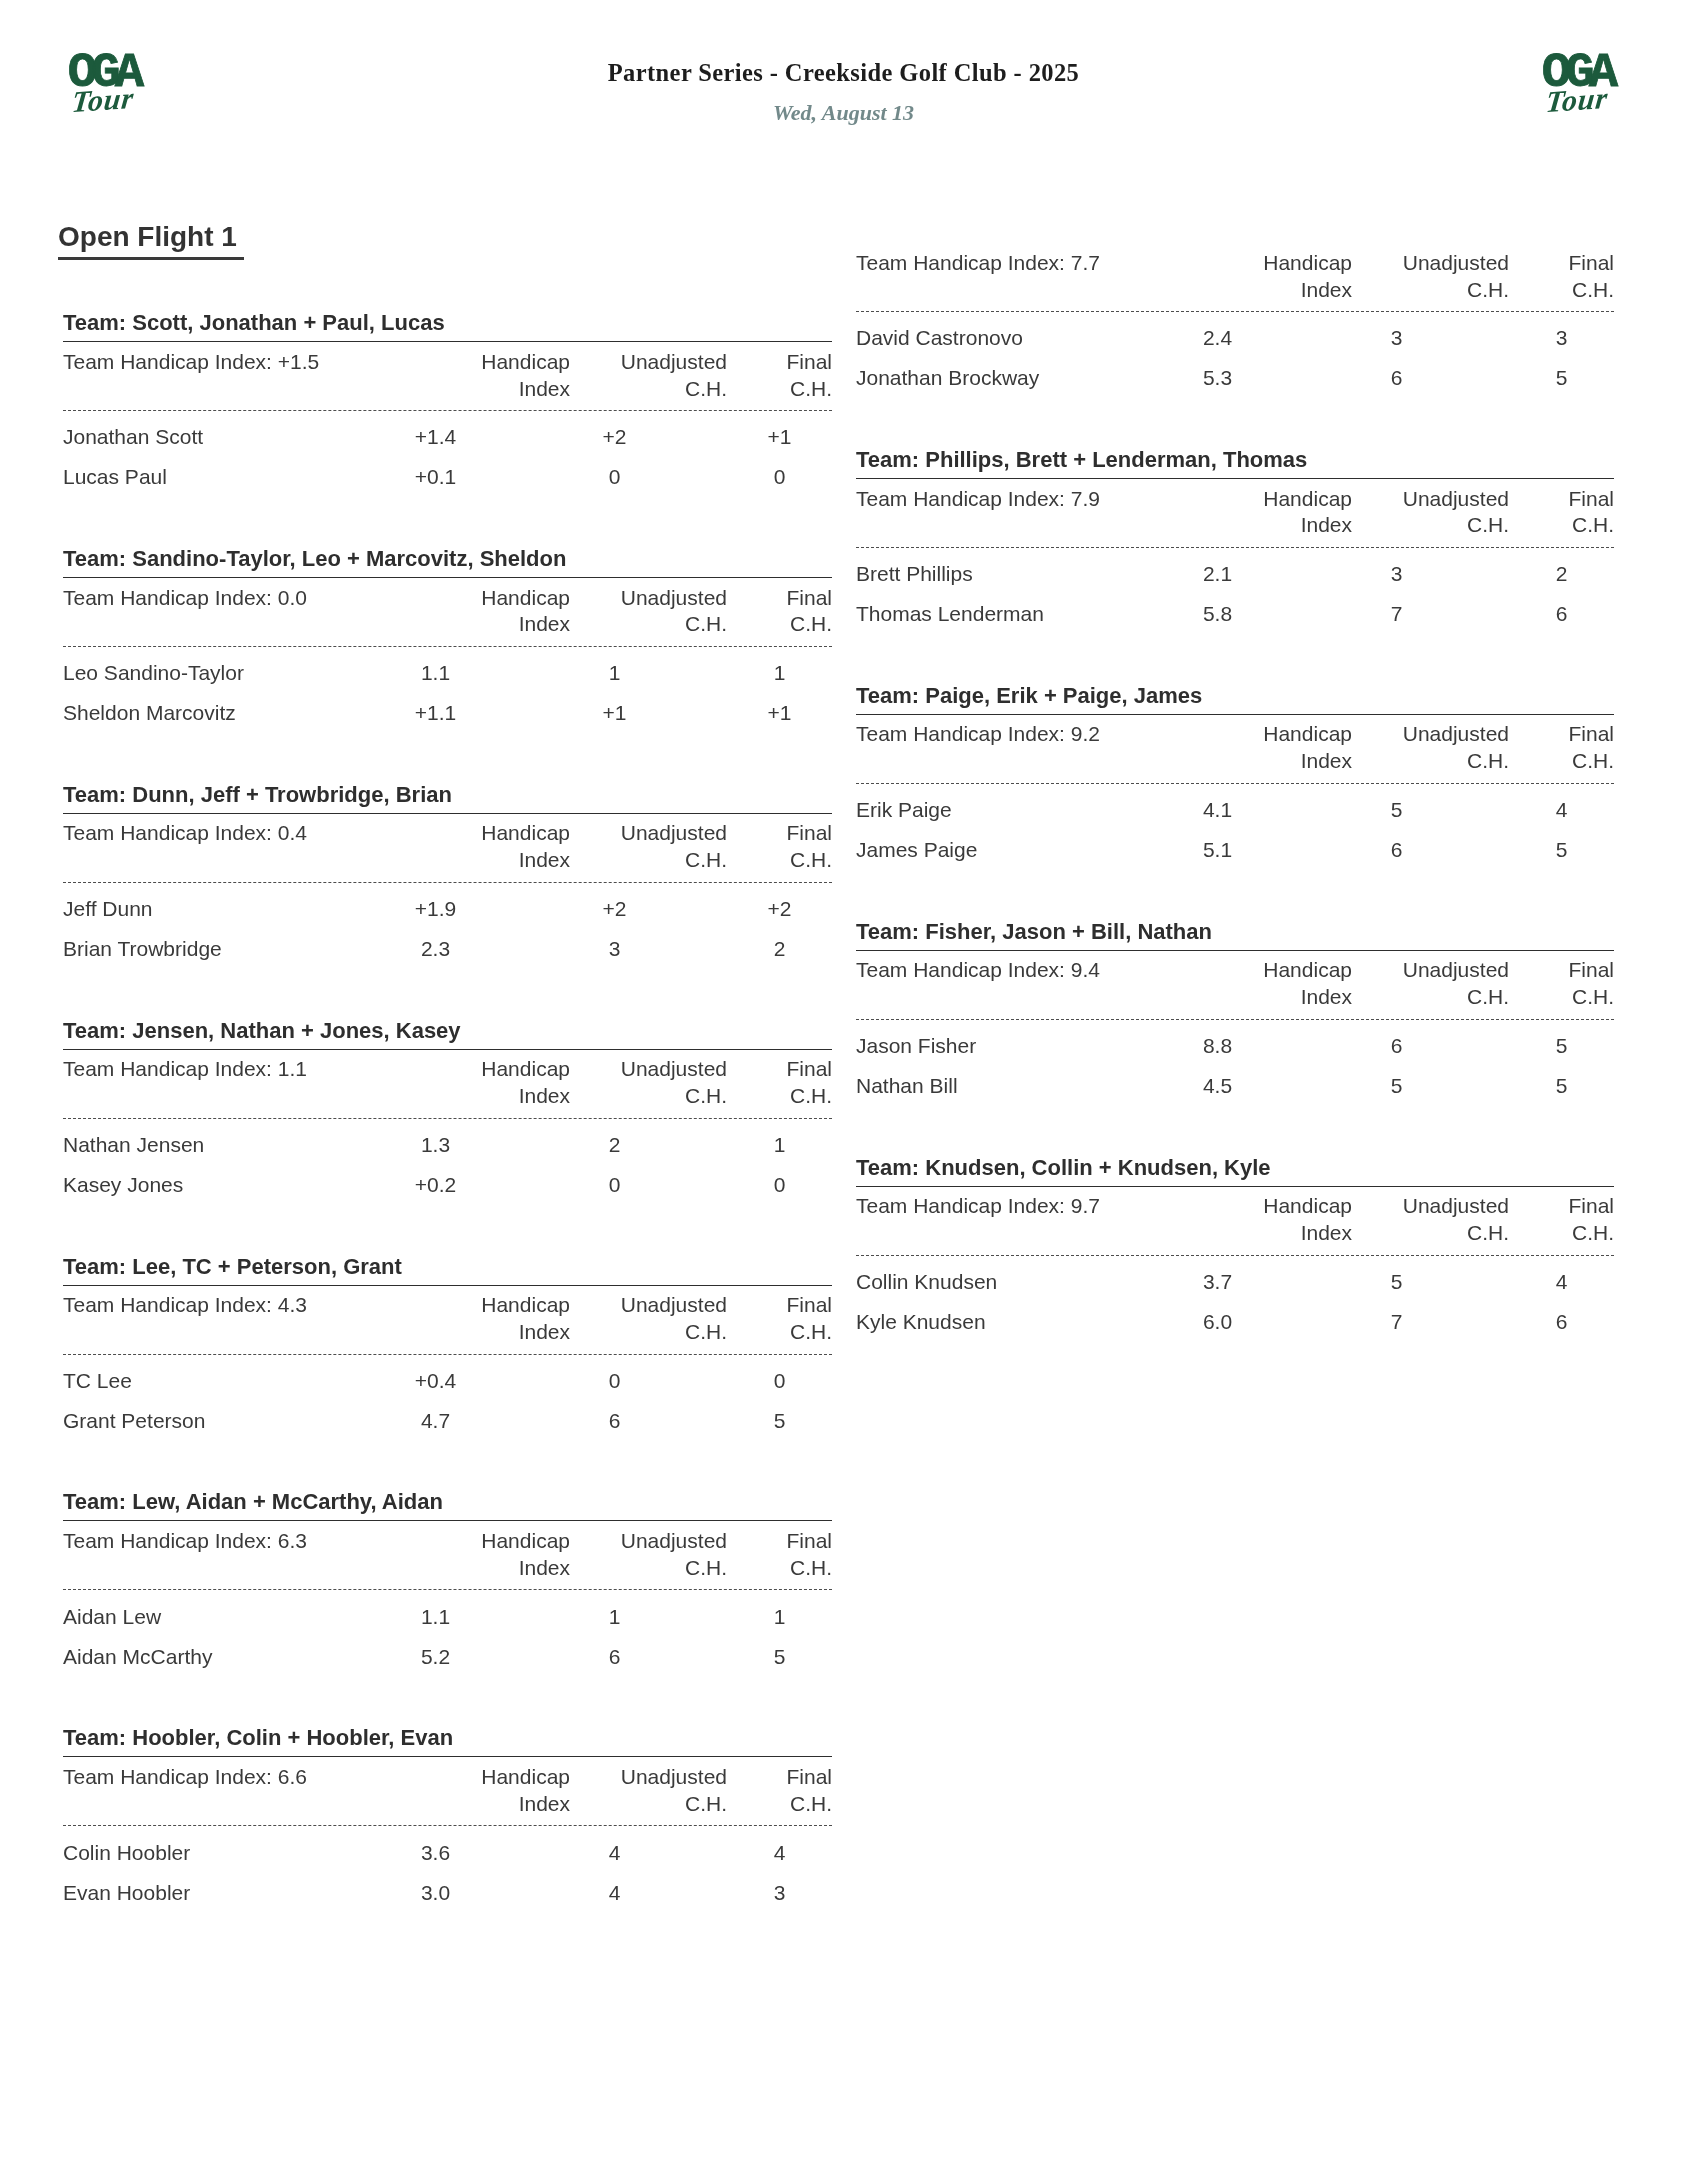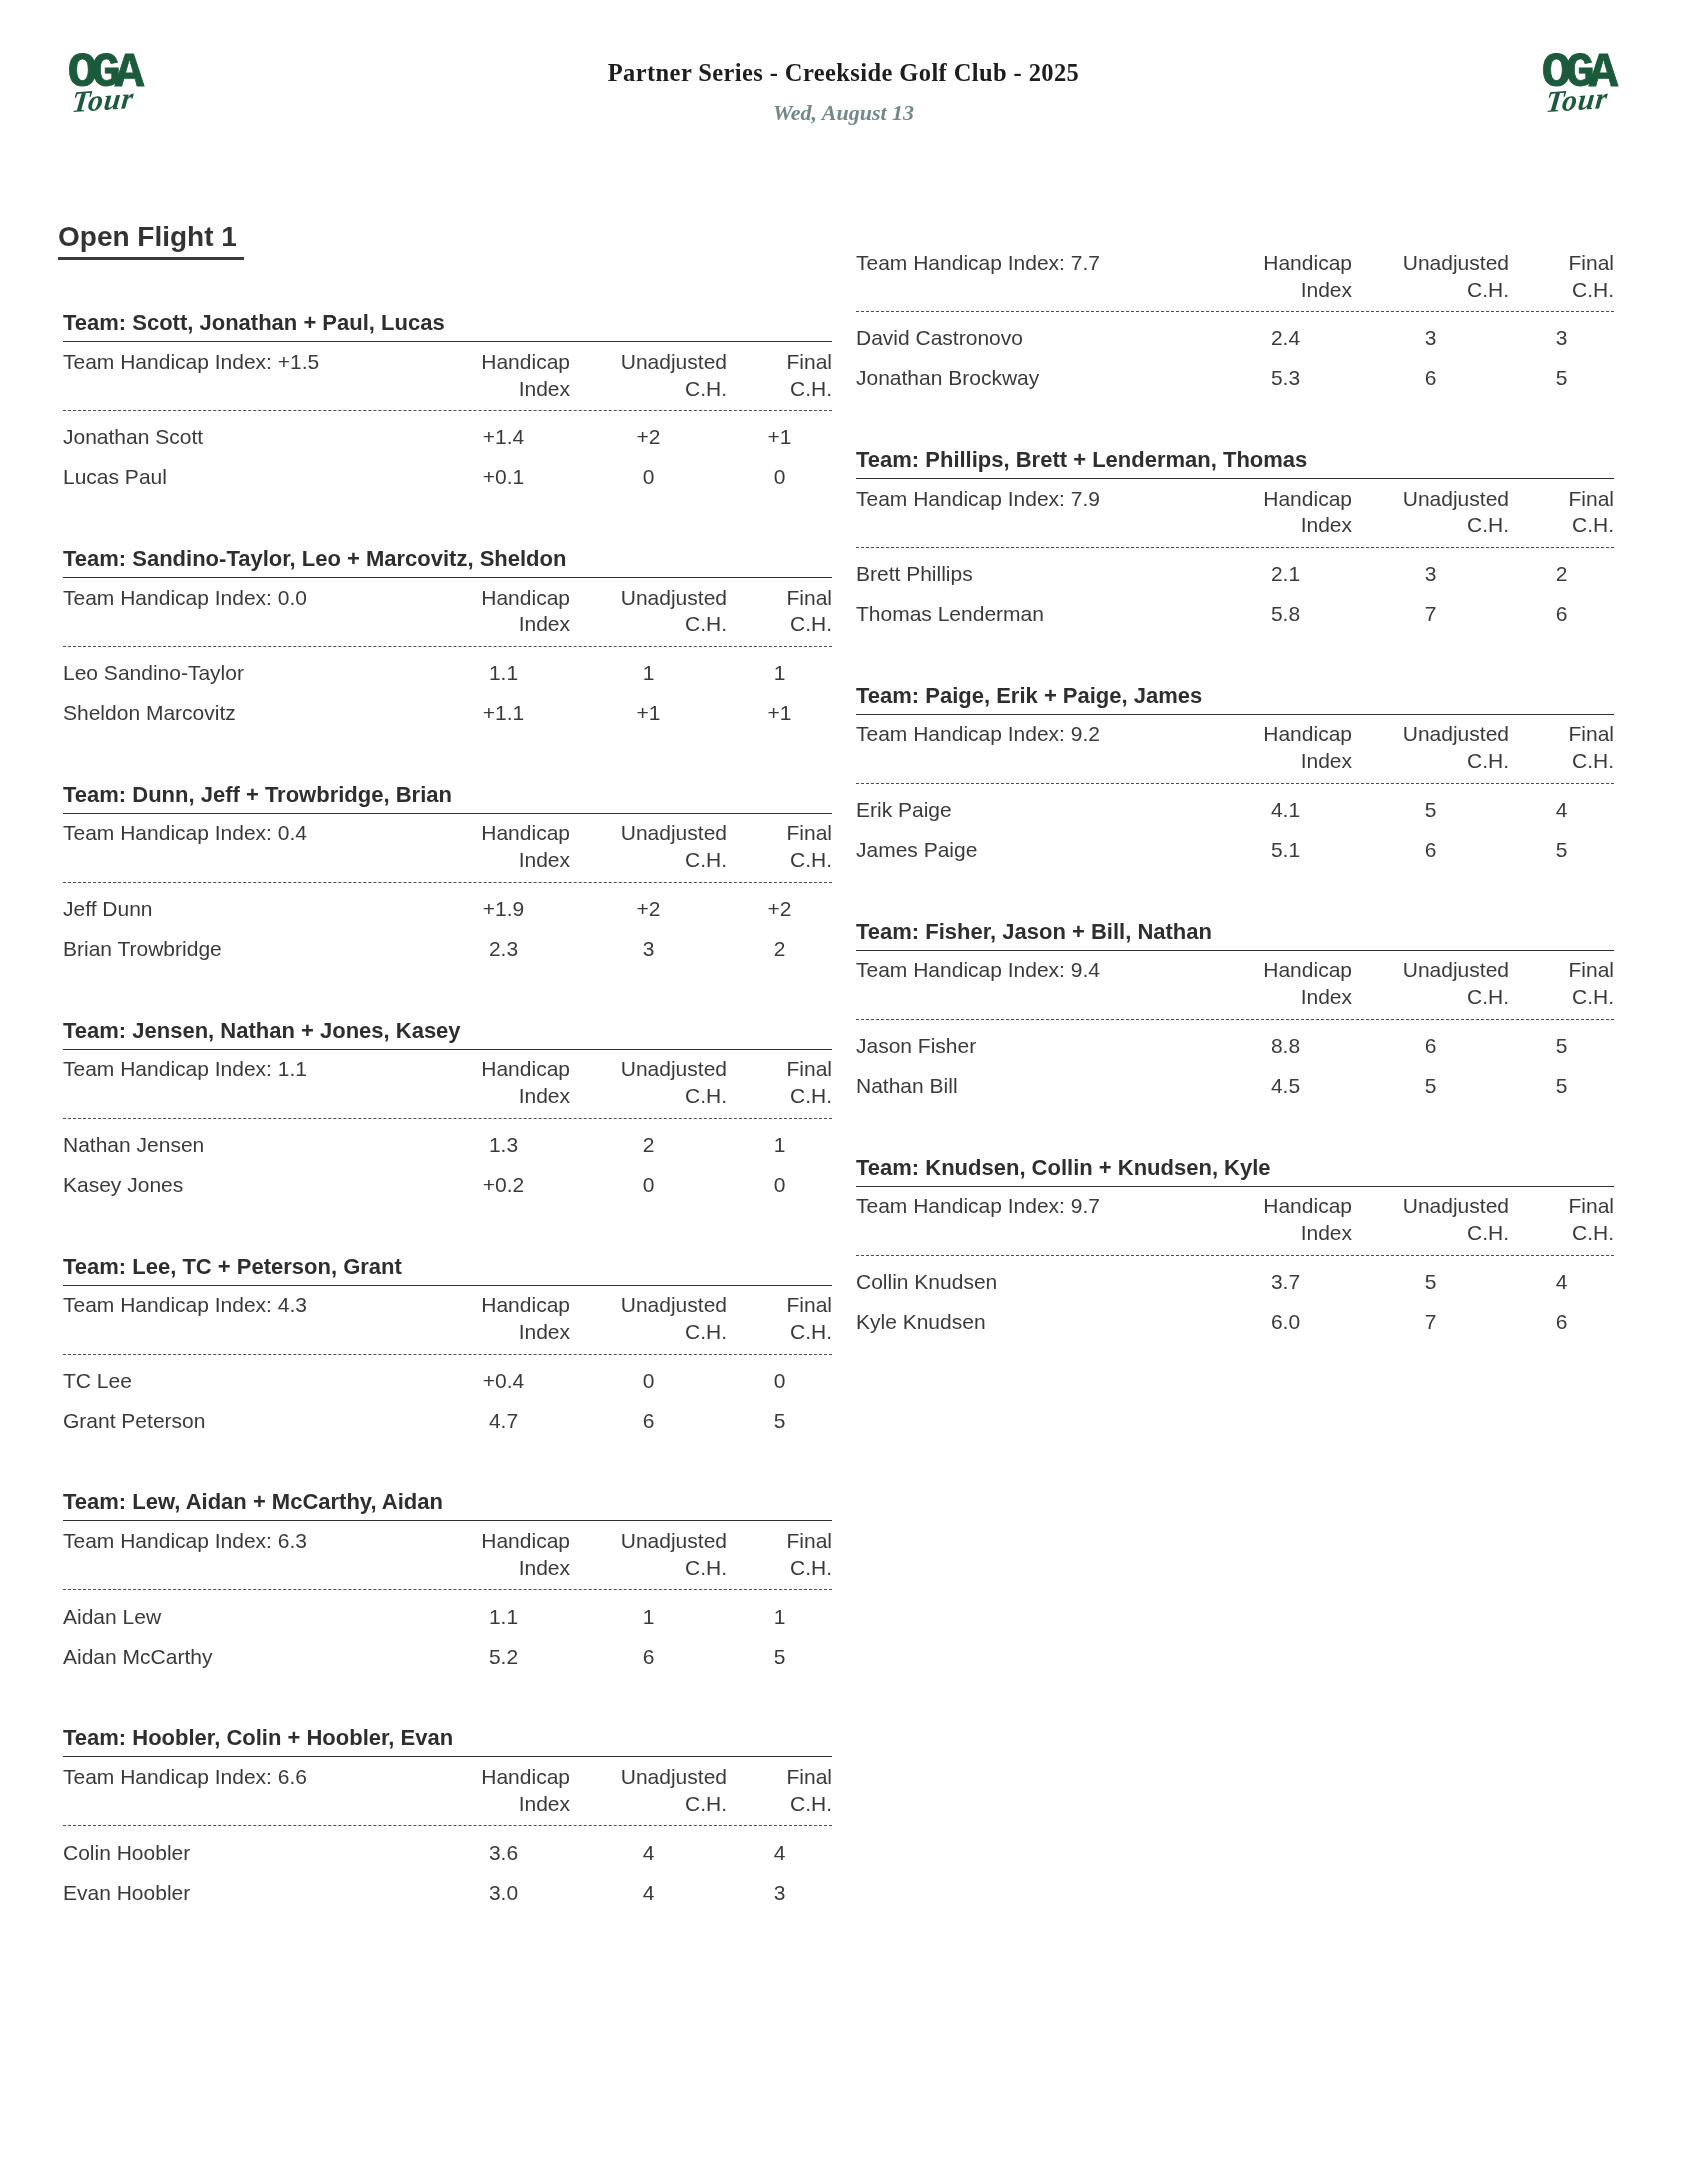--- a/index.html
+++ b/index.html
@@ -113,20 +113,21 @@
     margin-top: 7.6px;
     margin-bottom: 5.9px;
   }
   .player-row {
     display: grid;
     grid-template-columns: 1fr 133px 157px 105px;
     font-size: 21px;
     color: #3a3a3a;
     padding: 8.4px 0 7.6px 0;
     align-items: baseline;
+    gap: 34px;
   }
   .p-name { text-align: left; }
   .p-hi, .p-uch, .p-fch { text-align: center; }
 </style>
 </head>
 <body>
 
 <div class="logo logo-left">
   <div class="logo-oga">OGA</div>
   <div class="logo-tour">Tour</div>

